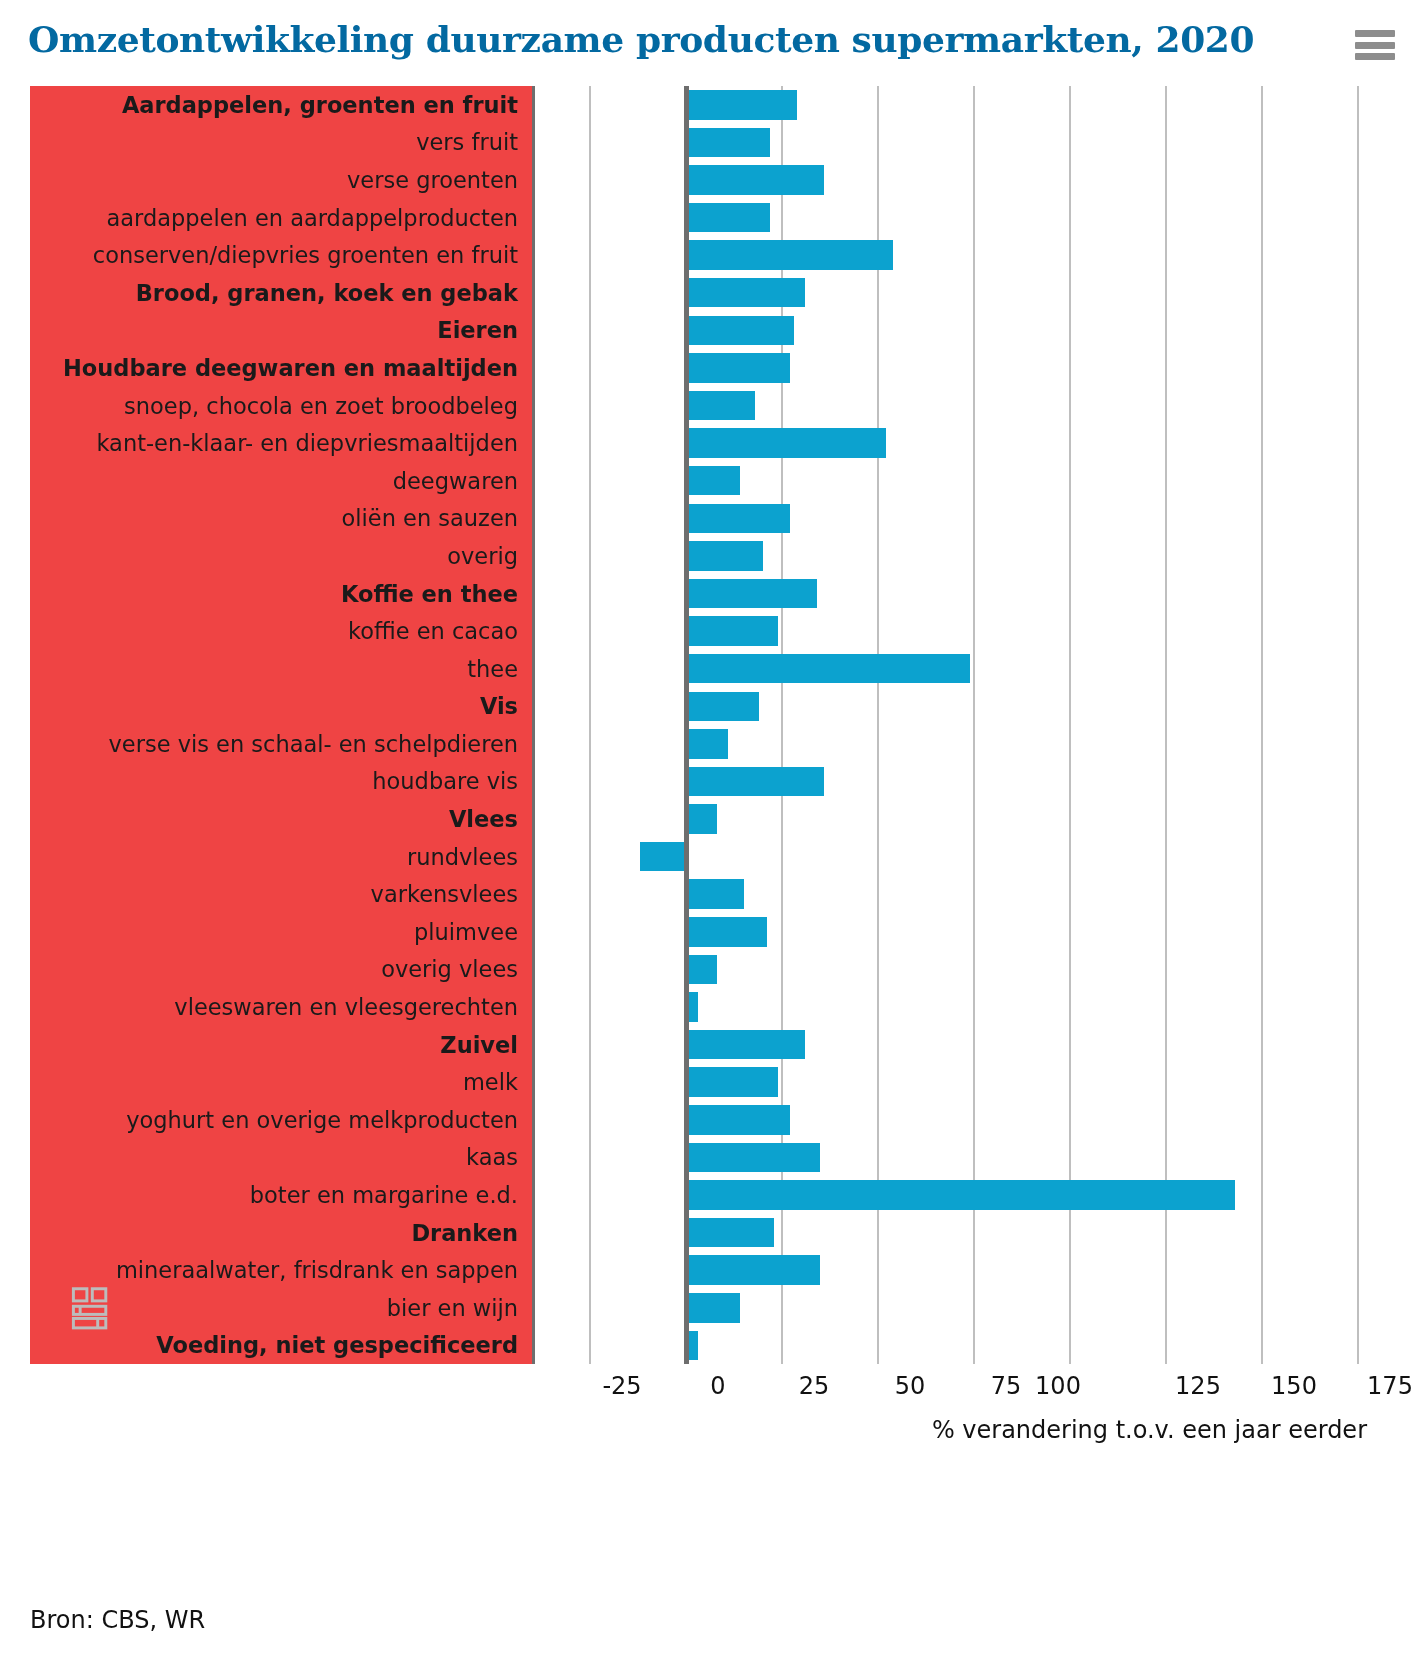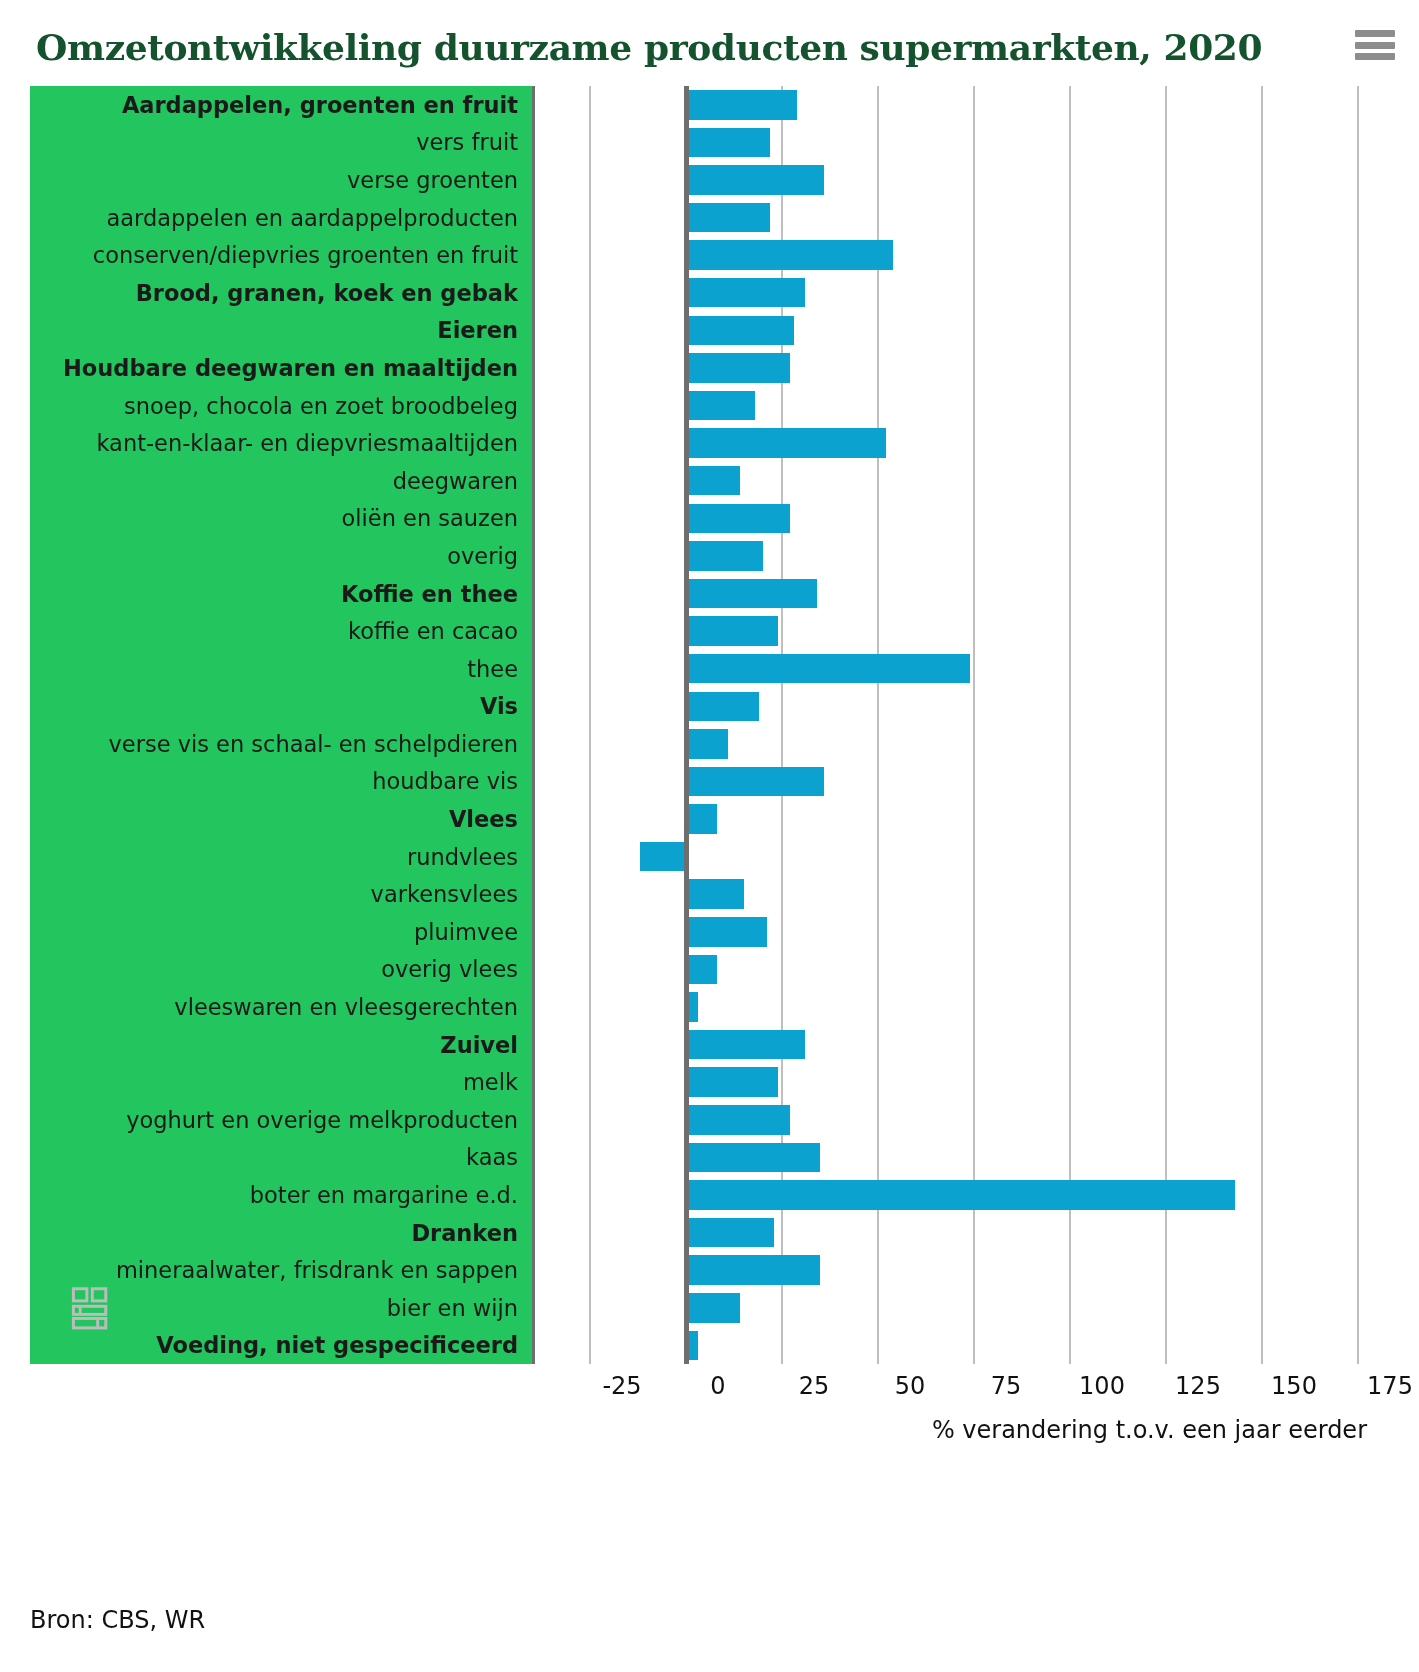--- a/index.html
+++ b/index.html
@@ -20,23 +20,23 @@
     position: relative;
     height: 86px;
     box-sizing: border-box;
     padding: 18px 28px 0 28px;
   }
   .chart-title {
     font-family: "DejaVu Serif", serif;
     font-size: 36px;
     font-weight: bold;
     letter-spacing: -0.4px;
-    color: #14532d;
+    color: #0369a1;
     white-space: nowrap;
-    margin: 8px;
+    margin: 0;
   }
   .hamburger {
     position: absolute;
     right: 24px;
     top: 30px;
     width: 40px;
     height: 30px;
     display: flex;
     flex-direction: column;
     justify-content: space-between;
@@ -60,21 +60,21 @@
     position: relative;
     height: 1278px;
     width: 1371px;
   }
   .label-panel {
     position: absolute;
     left: 6px;
     top: 0;
     width: 505px;
     height: 1278px;
-    background: #22c55e;
+    background: #ef4444;
     border-right: 3px solid #6e6e6e;
     box-sizing: border-box;
   }
   .bars-panel {
     position: absolute;
     left: 509px;
     top: 0;
     right: 0;
     height: 1278px;
   }
@@ -427,21 +427,21 @@
     </div>
 
   </div>
 
   <div class="axis" id="axis-host">
       <div class="tick" style="left: 566px;">-25</div>
       <div class="tick" style="left: 662px;">0</div>
       <div class="tick" style="left: 758px;">25</div>
       <div class="tick" style="left: 854px;">50</div>
       <div class="tick" style="left: 950px;">75</div>
-      <div class="tick" style="left: 1046px;">100</div>
+      <div class="tick" style="left: 1002px;">100</div>
       <div class="tick" style="left: 1142px;">125</div>
       <div class="tick" style="left: 1238px;">150</div>
       <div class="tick" style="left: 1334px;">175</div>
     </div>
   <div class="axis-caption">% verandering t.o.v. een jaar eerder</div>
 </div>
 
 <div class="source">Bron: CBS, WR</div>
 
 </body></html>

